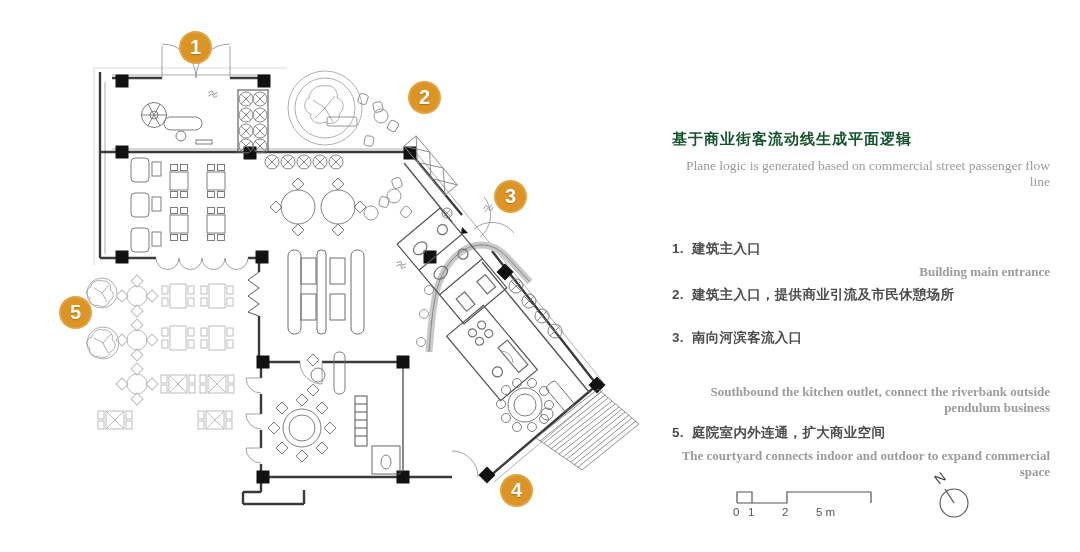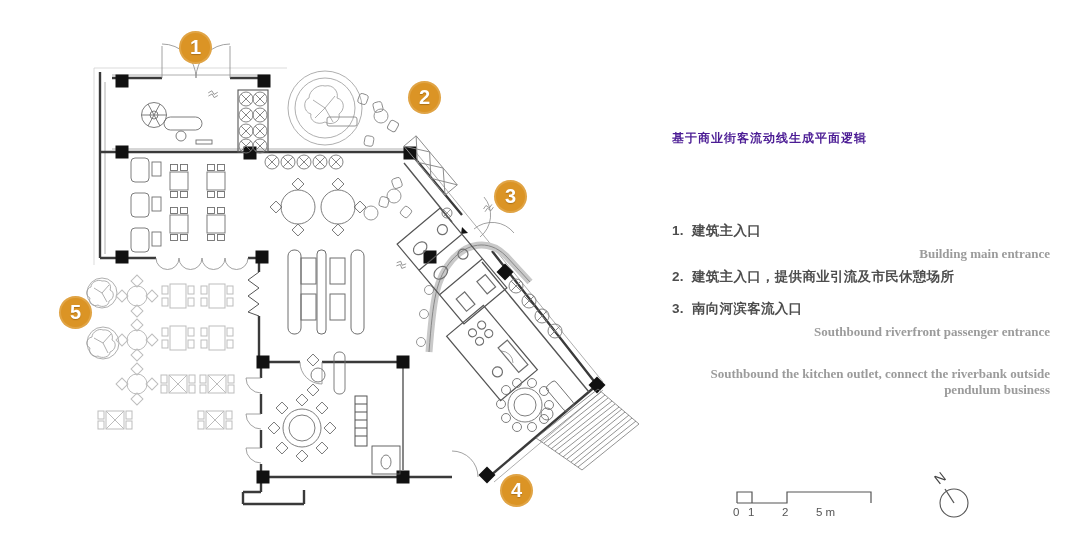--- a/index.html
+++ b/index.html
@@ -5,24 +5,24 @@
   html,body{margin:0;padding:0;background:#ffffff;}
   #stage{position:relative;width:1080px;height:552px;background:#fff;overflow:hidden;
          font-family:"Liberation Sans", sans-serif;}
   #plan-svg{position:absolute;left:0;top:0;}
   .marker{position:absolute;width:33px;height:33px;border-radius:50%;
           background:#DB9425;display:flex;align-items:center;justify-content:center;
           color:#fff;font-size:20px;font-weight:bold;
           text-shadow:0 1px 1px rgba(120,70,0,.45);
           box-shadow:inset 0 0 0 2px rgba(255,255,255,.15);}
   .title-cn{position:absolute;left:672px;top:130px;width:378px;
-            font-size:12px;font-weight:bold;color:#4c1d95;letter-spacing:1px;}
+            font-size:15px;font-weight:bold;color:#14532d;letter-spacing:1px;}
   .title-en{position:absolute;left:672px;top:158px;width:378px;text-align:right;
             font-family:"Liberation Serif", serif;font-size:13.5px;color:#9b9b9b;}
-  .legend-item{position:absolute;left:672px;width:378px;}
+  .legend-item{position:absolute;left:672px;width:378px;margin-top:18px;}
   .legend-cn{font-size:13.5px;font-weight:bold;color:#4d4d4d;letter-spacing:.3px;}
   .legend-cn .num{display:inline-block;width:20px;font-weight:bold;}
   .legend-en{margin-top:6px;text-align:right;font-family:"Liberation Serif", serif;
              font-size:13px;color:#9b9b9b;font-weight:bold;}
   .scale-label{position:absolute;top:506px;font-size:11.5px;color:#555;}
 </style>
 </head>
 <body>
 
 <div id="stage">
@@ -346,40 +346,46 @@
       <span>3</span>
     </div>
   <div class="marker" style="left:500px;top:474px">
       <span>4</span>
     </div>
   <div class="marker" style="left:59px;top:296px">
       <span>5</span>
     </div>
 
   <div class="title-cn">基于商业街客流动线生成平面逻辑</div>
+  <div class="title-en">Plane logic is generated based on commercial street passenger flow line</div>
 
   <div class="legend-item" style="top:222px">
     <div class="legend-cn">
       <span class="num">1.</span><span>建筑主入口</span>
     </div>
     <div class="legend-en">Building main entrance</div>
   </div>
   <div class="legend-item" style="top:268px">
     <div class="legend-cn">
       <span class="num">2.</span><span>建筑主入口，提供商业引流及市民休憩场所</span>
     </div>
   </div>
-  <div class="legend-item" style="top:300px">
+  <div class="legend-item" style="top:311px">
     <div class="legend-cn">
       <span class="num">3.</span><span>南向河滨客流入口</span>
     </div>
-    <div class="legend-en">Southbound riverfront passenger entrance</div>
   </div>
   <div class="legend-item" style="top:360px">
     <div class="legend-en">Southbound the kitchen outlet, connect the riverbank outside pendulum business</div>
+  </div>
+  <div class="legend-item" style="top:406px">
+    <div class="legend-cn">
+      <span class="num">5.</span><span>庭院室内外连通，扩大商业空间</span>
+    </div>
+    <div class="legend-en">The courtyard connects indoor and outdoor to expand commercial space</div>
   </div>
 
   <svg width="150" height="30" viewBox="0 0 150 30" style="position:absolute;left:730px;top:484px;" fill="none">
     <path d="M7,19 V8 H22 V19 H57 V8 H141 V19 M7,19 H22" stroke="#555" stroke-width="1.2"></path>
   </svg>
   <span class="scale-label" style="left:733px">0</span>
   <span class="scale-label" style="left:748px">1</span>
   <span class="scale-label" style="left:782px">2</span>
   <span class="scale-label" style="left:816px">5 m</span>
 

